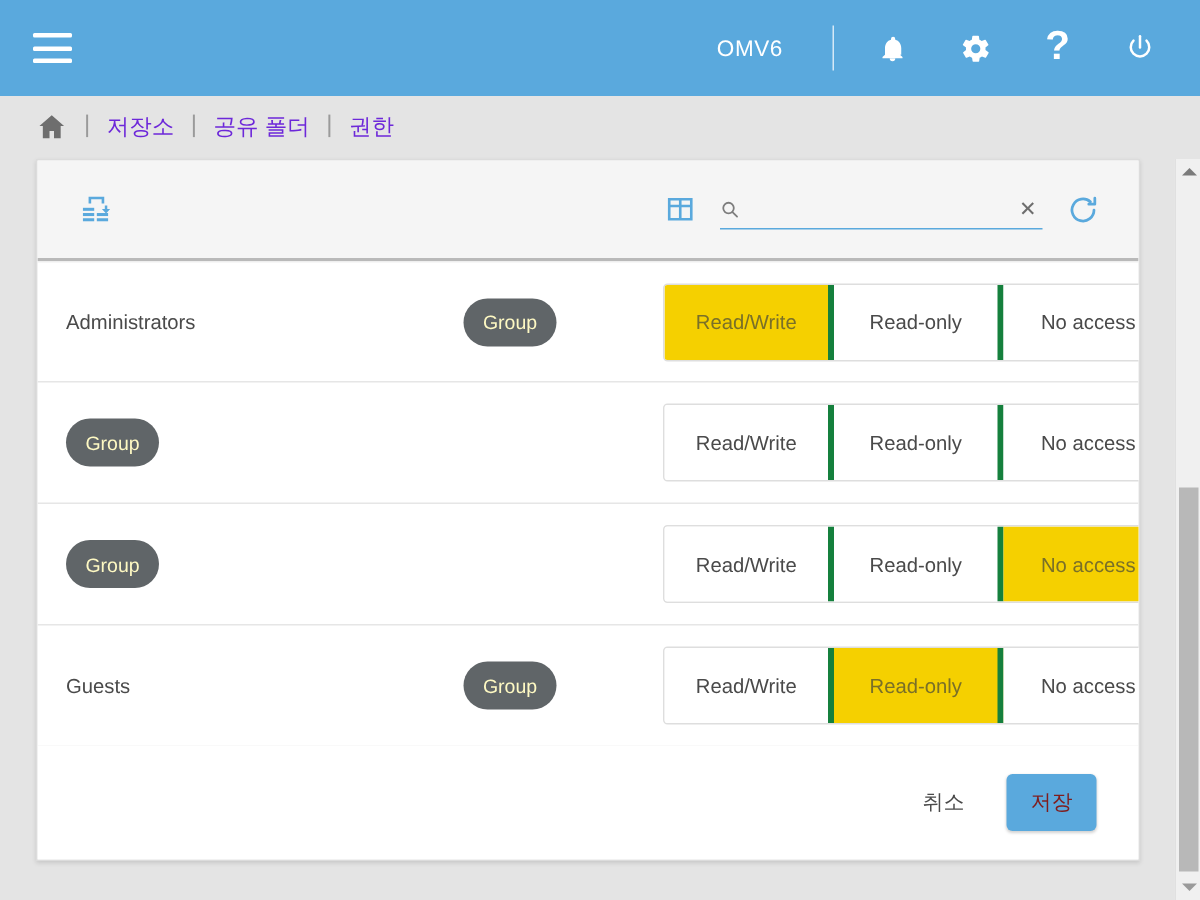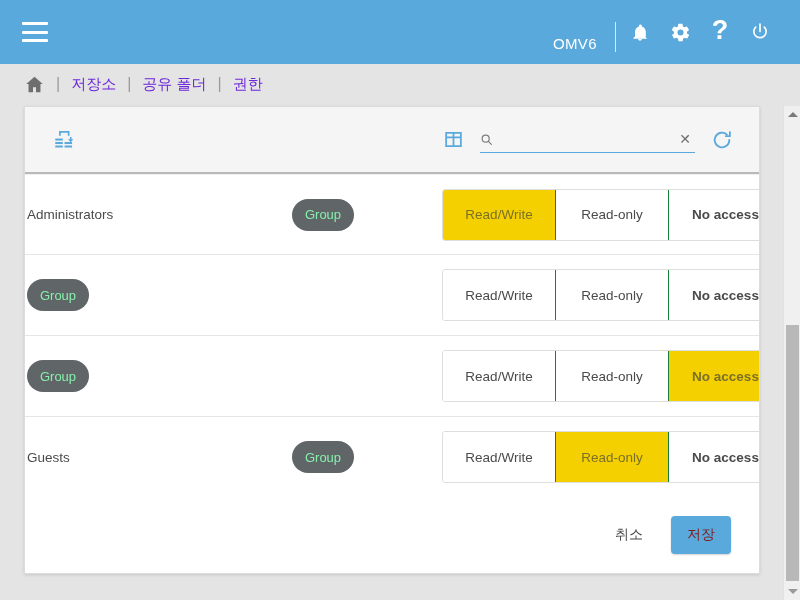--- a/index.html
+++ b/index.html
@@ -41,22 +41,22 @@
   .hamburger span {
     display: block;
     height: 3px;
     width: 100%;
     background: #ffffff;
     border-radius: 1px;
   }
 
   .topbar-right {
     display: flex;
-    align-items: flex-end;
-    gap: 0px;
+    align-items: center;
+    gap: 15px;
   }
 
   .hostname {
     color: #ffffff;
     font-size: 15px;
     letter-spacing: 0.4px;
     margin-right: 18px;
     white-space: nowrap;
   }
 
@@ -180,36 +180,36 @@
 
   
   .rows {
     background: #ffffff;
   }
   .row {
     height: 81px;
     display: flex;
     align-items: center;
     border-bottom: 1px solid #e6e6e6;
-    padding-left: 2px;
+    padding-left: 19px;
     position: relative;
   }
   .row:first-child { border-top: 1px solid #efefef; }
 
   .row-name {
     font-size: 13.5px;
     color: #4a4a4a;
     width: 265px;
     white-space: nowrap;
     overflow: hidden;
   }
 
   .chip {
     background: #606568;
-    color: #86efac;
+    color: #fef9c3;
     border-radius: 16px;
     height: 32px;
     min-width: 62px;
     padding: 0 14px;
     display: flex;
     align-items: center;
     justify-content: center;
     font-size: 13px;
     width: 62px;
   }
@@ -227,24 +227,24 @@
   .seg {
     width: 113px;
     height: 100%;
     display: flex;
     align-items: center;
     justify-content: center;
     font-size: 13.5px;
     color: #4a4a4a;
     cursor: pointer;
     background: #ffffff;
-    border-right: 1px solid #15803d;
+    border-right: 4px solid #15803d;
     white-space: nowrap;
   }
-  .seg:last-child { border-right: none; font-weight: bold; }
+  .seg:last-child { border-right: none; }
   .seg.active {
     background: #f5d000;
     color: #7a7028;
   }
 
   
   .cardfooter {
     position: absolute;
     bottom: 0; left: 0;
     width: 100%;

